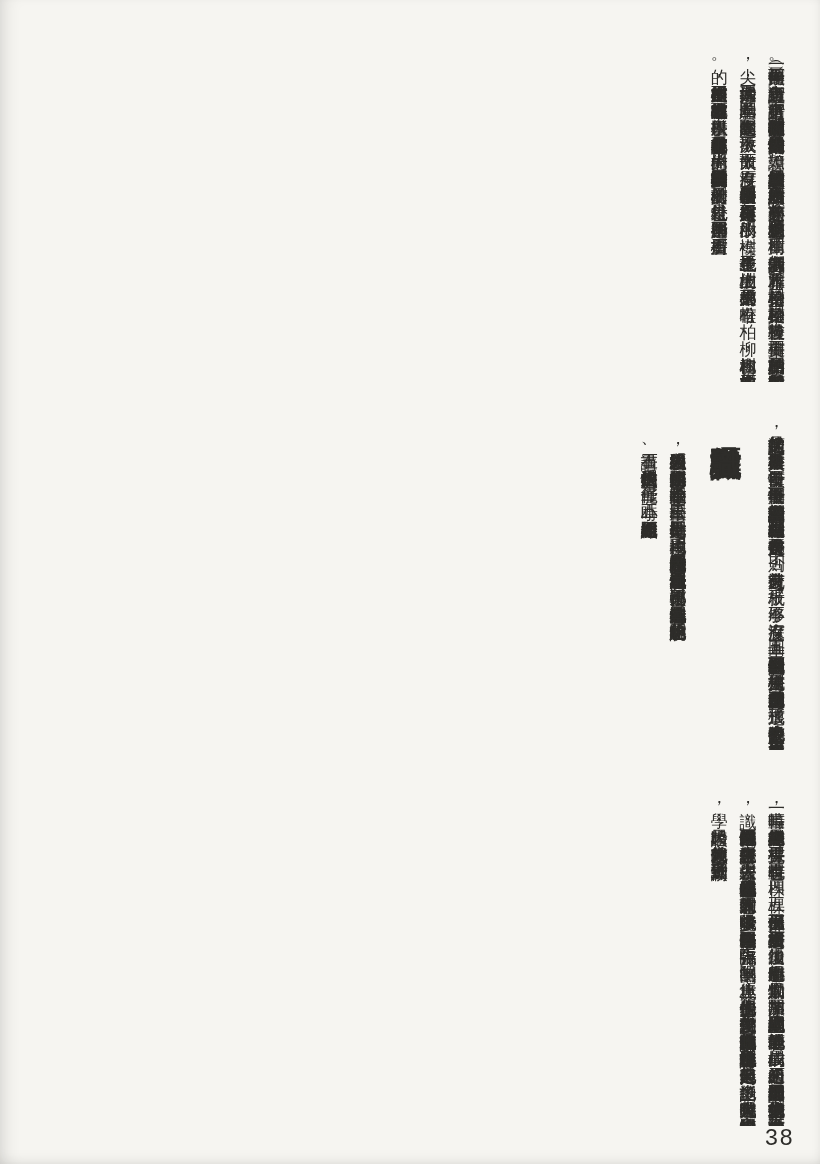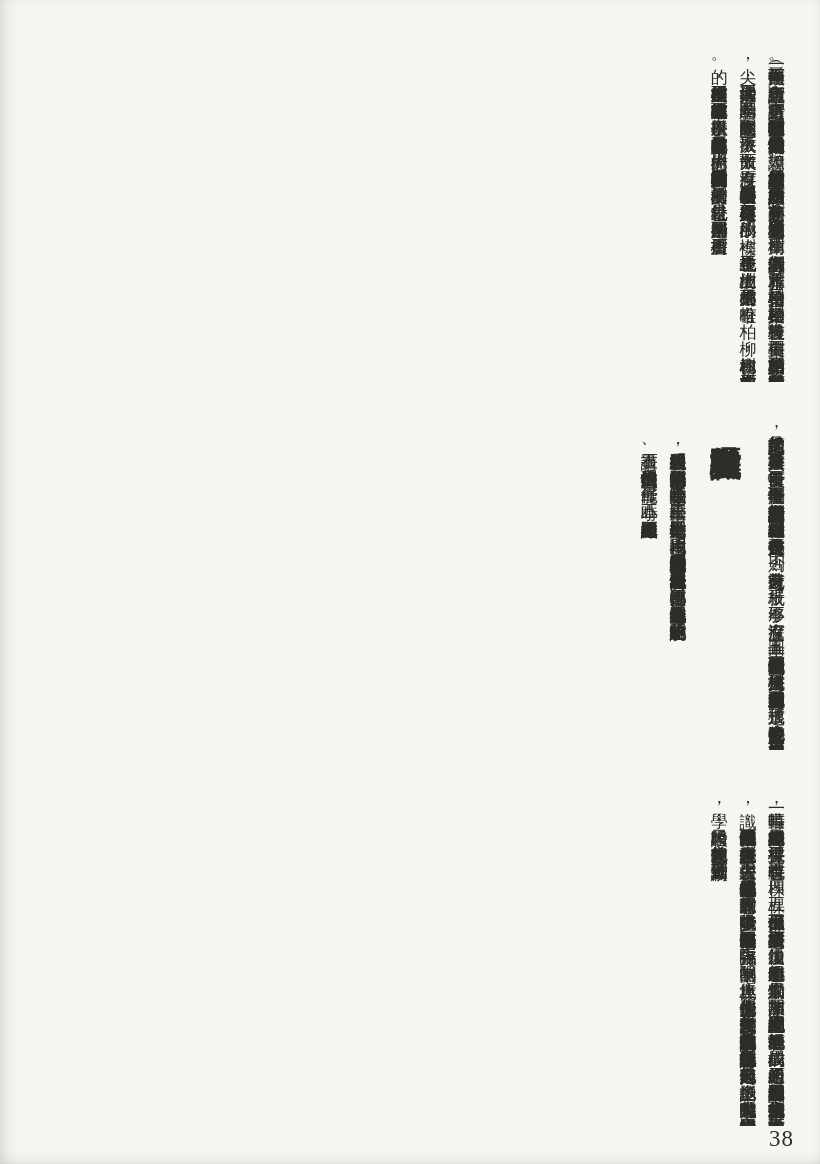--- a/index.html
+++ b/index.html
@@ -56,20 +56,21 @@
     margin-block-end: 10px;    
   }
 
   .page-number {
     position: absolute;
     top: 1126px;
     right: 26px;
     font-size: 23px;
     letter-spacing: 1px;
     color: var(--ink, #2e2d2a);
+    font-family: Liberation Mono, monospace;
   }
 </style>
 </head>
 <body>
 
 <div class="page">
 
   <section class="band band-top">
     <p class="flow">勻而無頓挫（圖二十一）。向上行者謂之「鹿角」，向下行者謂之「蟹爪」。樹幹的輪廓當然與樹的種類很有關係，但是樹幹內的皴法却是決定樹的性質的最大因素。譬如說：柏樹所用的皴法應該是披麻解索，而松樹所用的皴法應該是雨點、芝蔴和小斧劈之類。但是在松柏之間還有第三、第四種樹，溥老師告訴我們：「《爾雅》釋木：柏葉松身曰檜，松葉柏身曰樅。」枝幹畫過後，再畫樹葉，柏葉所用的稱柏葉點，是與胡椒點與鼠足點相類似的。點時用中鋒筆尖，採攢三聚五的方法，圍着圈子點，一團一團的聚集在一起。決不可太散，太散而太平，沒有厚度。（圖二十二和圖二十四）再後還學畫樹根。樹有露根與不露根之分，一般的小樹、襍樹，或生長在平地上、土坡上的樹，大都是不露根的。唯有松、柏、柳、榕和槐樹，或生長在石山的樹，大都是露根的。不露根的樹根無從畫起，唯有露出地面的根才有得畫，所以學畫根，也就是畫各種各樣暴露在空氣中、日光下的樹了。其實畫樹根的技法是與畫樹幹樹枝的沒有多大區別的（圖二十三）。只有松樹的葉子，也就是松針，與這些用筆都不同。畫石畫樹所</p>
   </section>

